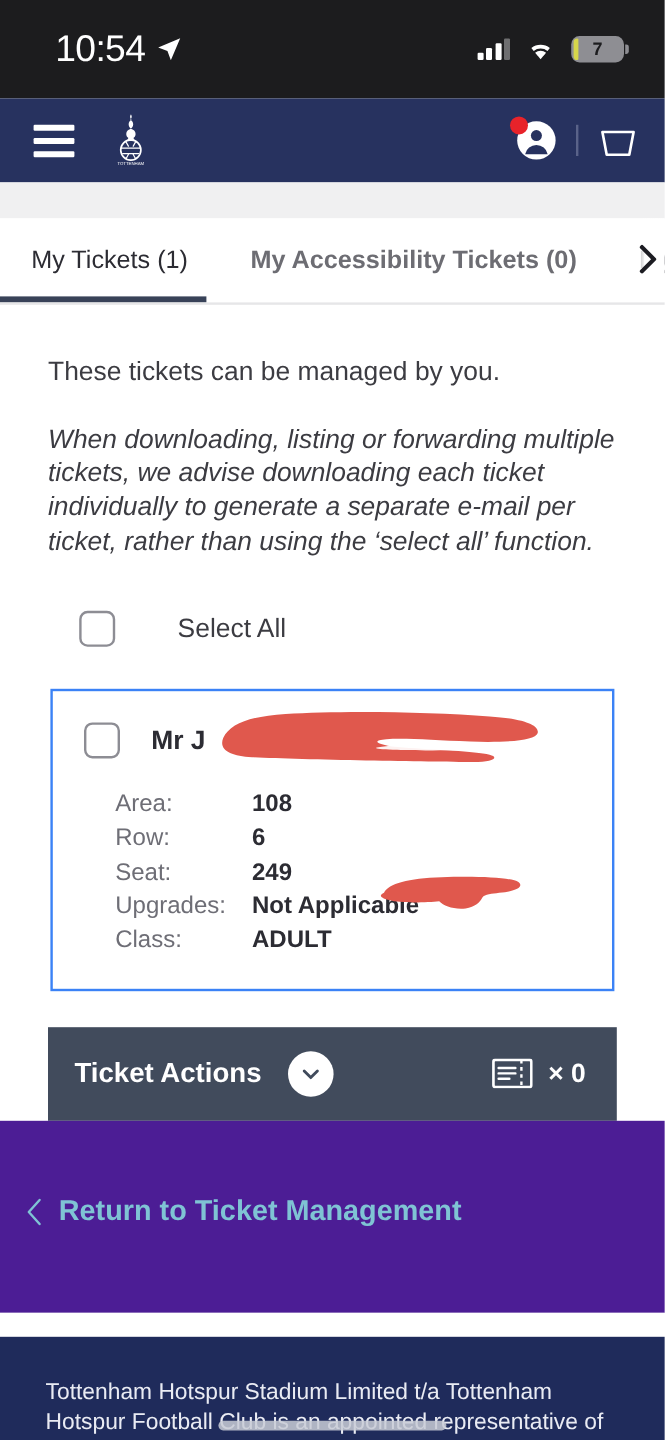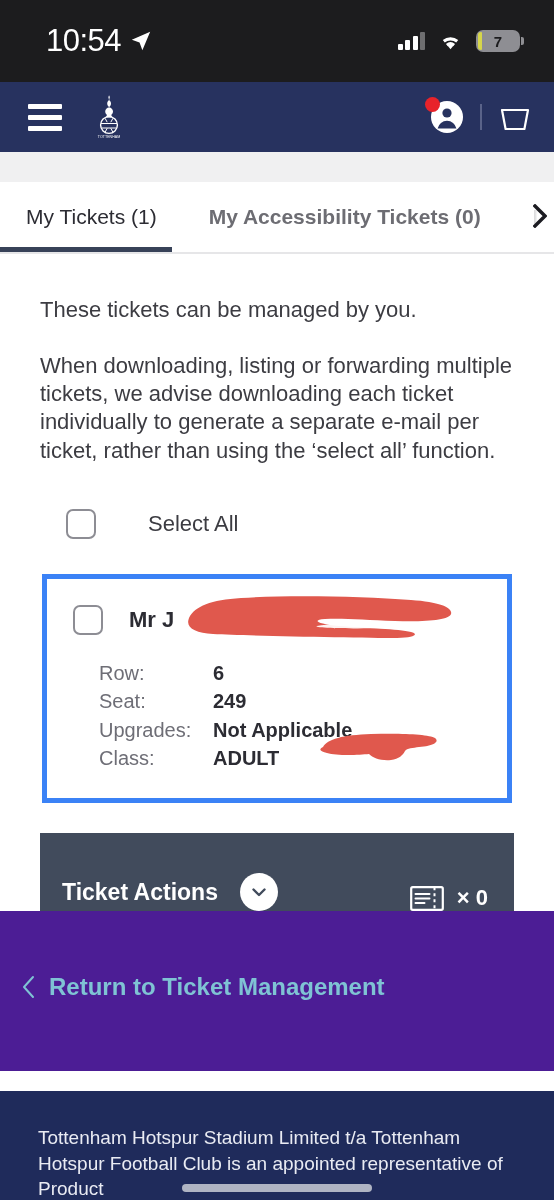--- a/index.html
+++ b/index.html
@@ -84,52 +84,52 @@
   .tab-scroll-arrow {
     position: absolute; right: 0; top: 0; bottom: 2px;
     width: 28px; display: flex; align-items: center; justify-content: center;
     background: linear-gradient(to right, rgba(255,255,255,0) 0%, #ffffff 42%);
     cursor: pointer;
   }
 
   
   .content { background: #ffffff; padding: 42px 40px 0 40px; border-radius: 17px; }
   .lead { font-size: 22px; line-height: 1.28; color: #3c3c42; }
-  .lead + .lead { margin-top: 28px; }
+  .lead + .lead { margin-top: 28px; font-style: italic; }
 
   .selectall-row {
     display: flex; align-items: center; gap: 52px;
     margin: 44px 0 0 26px;
     text-align: right;
   }
   .cbx {
     width: 30px; height: 30px; border: 2px solid #8d8d94;
     border-radius: 7px; background: #ffffff; flex: 0 0 auto; cursor: pointer;
   }
   .selectall-label { font-size: 22px; color: #3c3c42; }
 
   
   .card {
     position: relative; margin: 35px 2px 0 2px;
-    border: 5px solid #3b82f6; background: #ffffff;
+    border: 2px solid #3b82f6; background: #ffffff;
     padding: 26px 0 26px 0;
   }
   .card-head { display: flex; align-items: center; gap: 26px; padding: 0 26px; }
   .card-name { font-size: 22px; font-weight: 700; color: #2c2c33; white-space: nowrap; }
   .details { margin: 24px 0 0 52px; }
   .drow { display: flex; font-size: 20px; line-height: 1.42; }
   .dkey { width: 114px; color: #6e6e76; flex: 0 0 auto; }
   .dval { color: #2c2c33; font-weight: 700; }
 
   .redact { position: absolute; pointer-events: none; }
 
   
   .actions {
     margin: 30px 0 0 0; height: 78px; background: #414b5c;
-    display: flex; align-items: flex-end; justify-content: space-between;
+    display: flex; align-items: center; justify-content: space-between;
     padding: 0 26px 0 22px;
   }
   .actions-left { display: flex; align-items: center; gap: 22px; }
   .actions-title { font-size: 23px; font-weight: 700; color: #ffffff; }
   .chev-btn {
     width: 38px; height: 38px; border-radius: 50%; background: #ffffff;
     display: flex; align-items: center; justify-content: center; cursor: pointer;
   }
   .actions-right { display: flex; align-items: center; gap: 13px; }
   .ticket-icon { width: 34px; height: 25px; display: block; }
@@ -243,20 +243,24 @@
     </div>
 
     <div class="card">
       <div class="card-head">
         <span class="cbx"></span>
         <span class="card-name">Mr J</span>
       </div>
 
       <div class="details">
         <div class="drow">
+          <span class="dkey">Area:</span>
+          <span class="dval">108</span>
+        </div>
+        <div class="drow">
           <span class="dkey">Row:</span>
           <span class="dval">6</span>
         </div>
         <div class="drow">
           <span class="dkey">Seat:</span>
           <span class="dval">249</span>
         </div>
         <div class="drow">
           <span class="dkey">Upgrades:</span>
           <span class="dval">Not Applicable</span>

